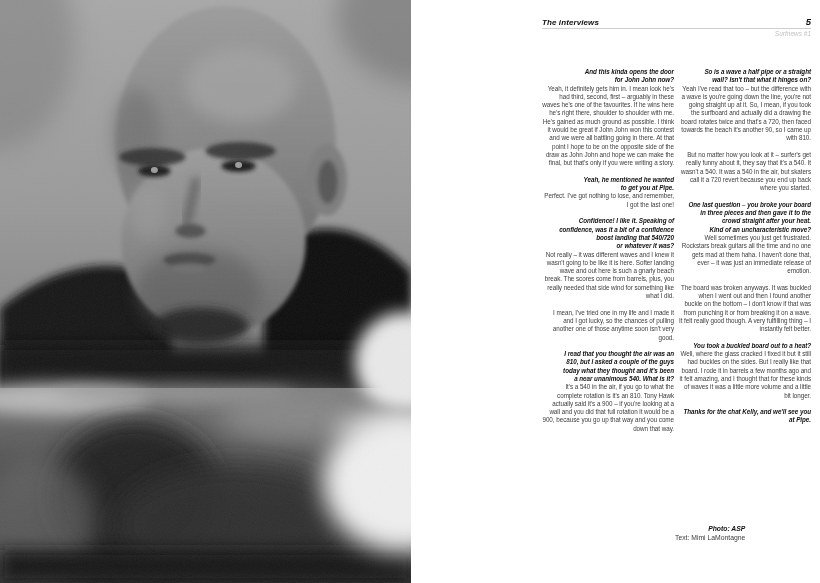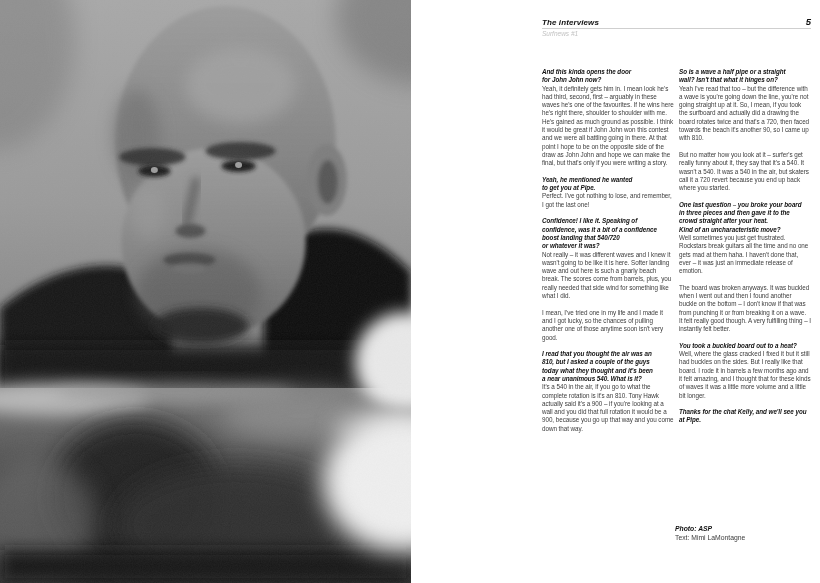--- a/index.html
+++ b/index.html
@@ -10,20 +10,21 @@
     font-family: "Liberation Sans", sans-serif;
   }
   .photo-page {
     position: absolute; left: 0; top: 0; width: 411px; height: 583px;
     overflow: hidden; background: #8f8f8f;
   }
   .photo-page svg { display: block; width: 100%; height: 100%; }
   .text-page {
     position: absolute; left: 411px; top: 0; width: 409px; height: 583px;
     background: #ffffff;
+    text-align: right;
   }
   .page-header { position: absolute; left: 131px; top: 17px; width: 269px; }
   .header-row {
     display: flex; align-items: flex-end;
     border-bottom: 1px solid #cfcfcf; padding-bottom: 1px;
   }
   .section-title {
     font-size: 8px; font-weight: bold; font-style: italic;
     color: #111111; line-height: 1; letter-spacing: 0.1px;
   }

